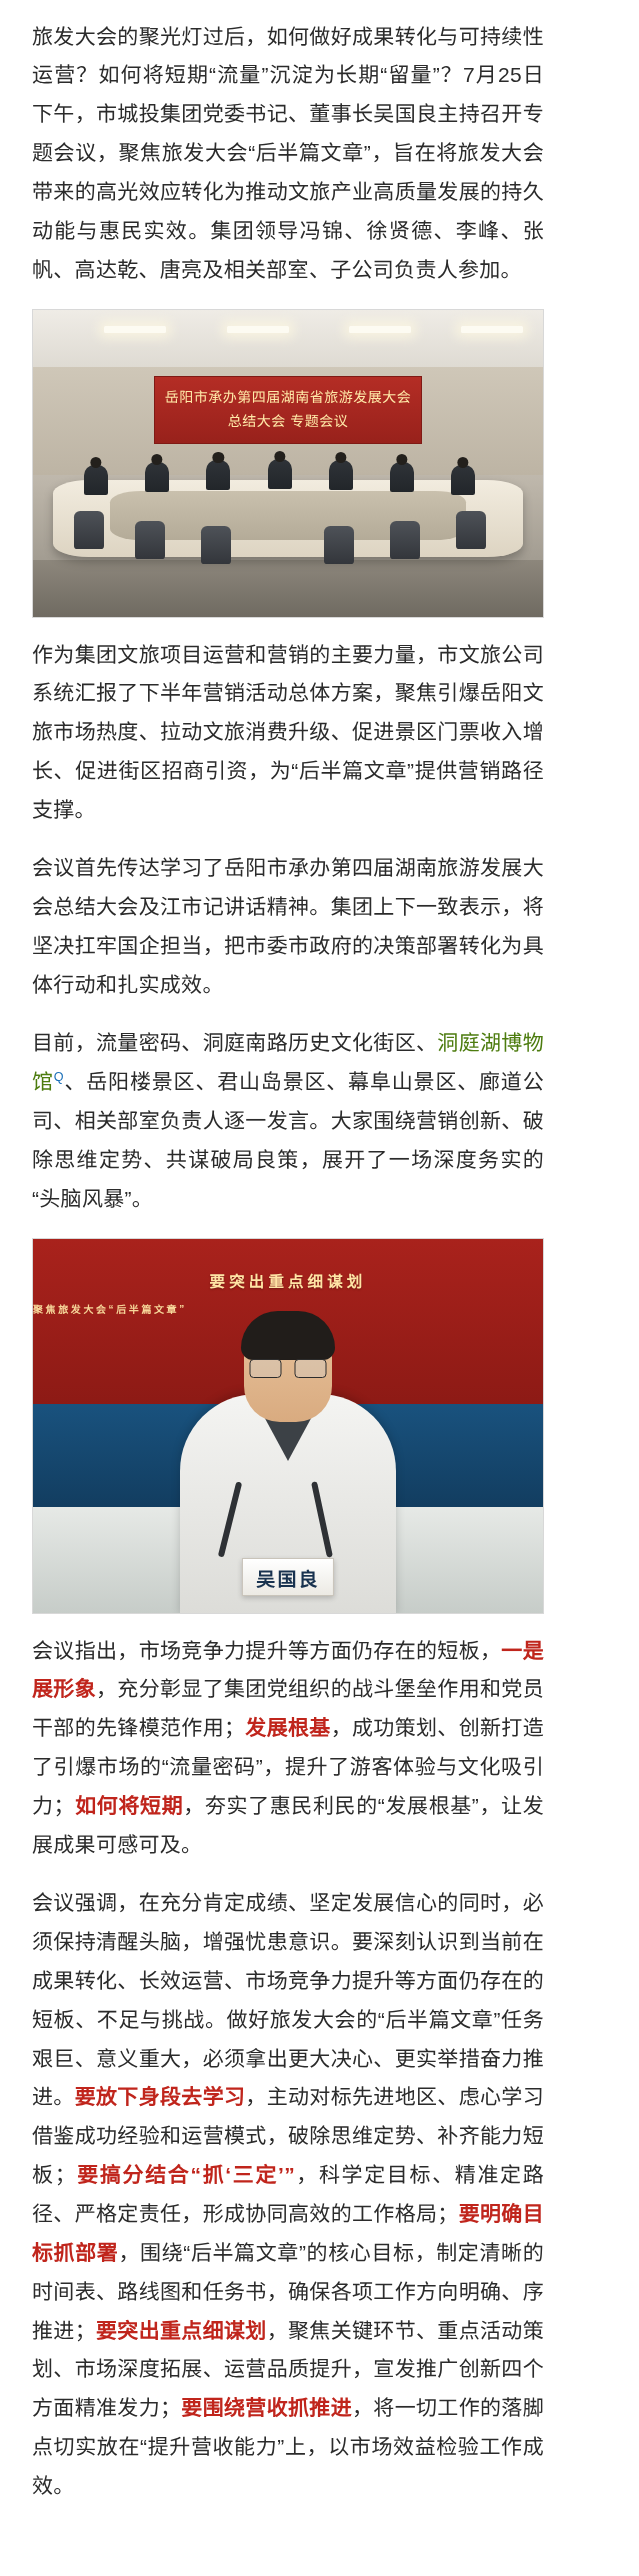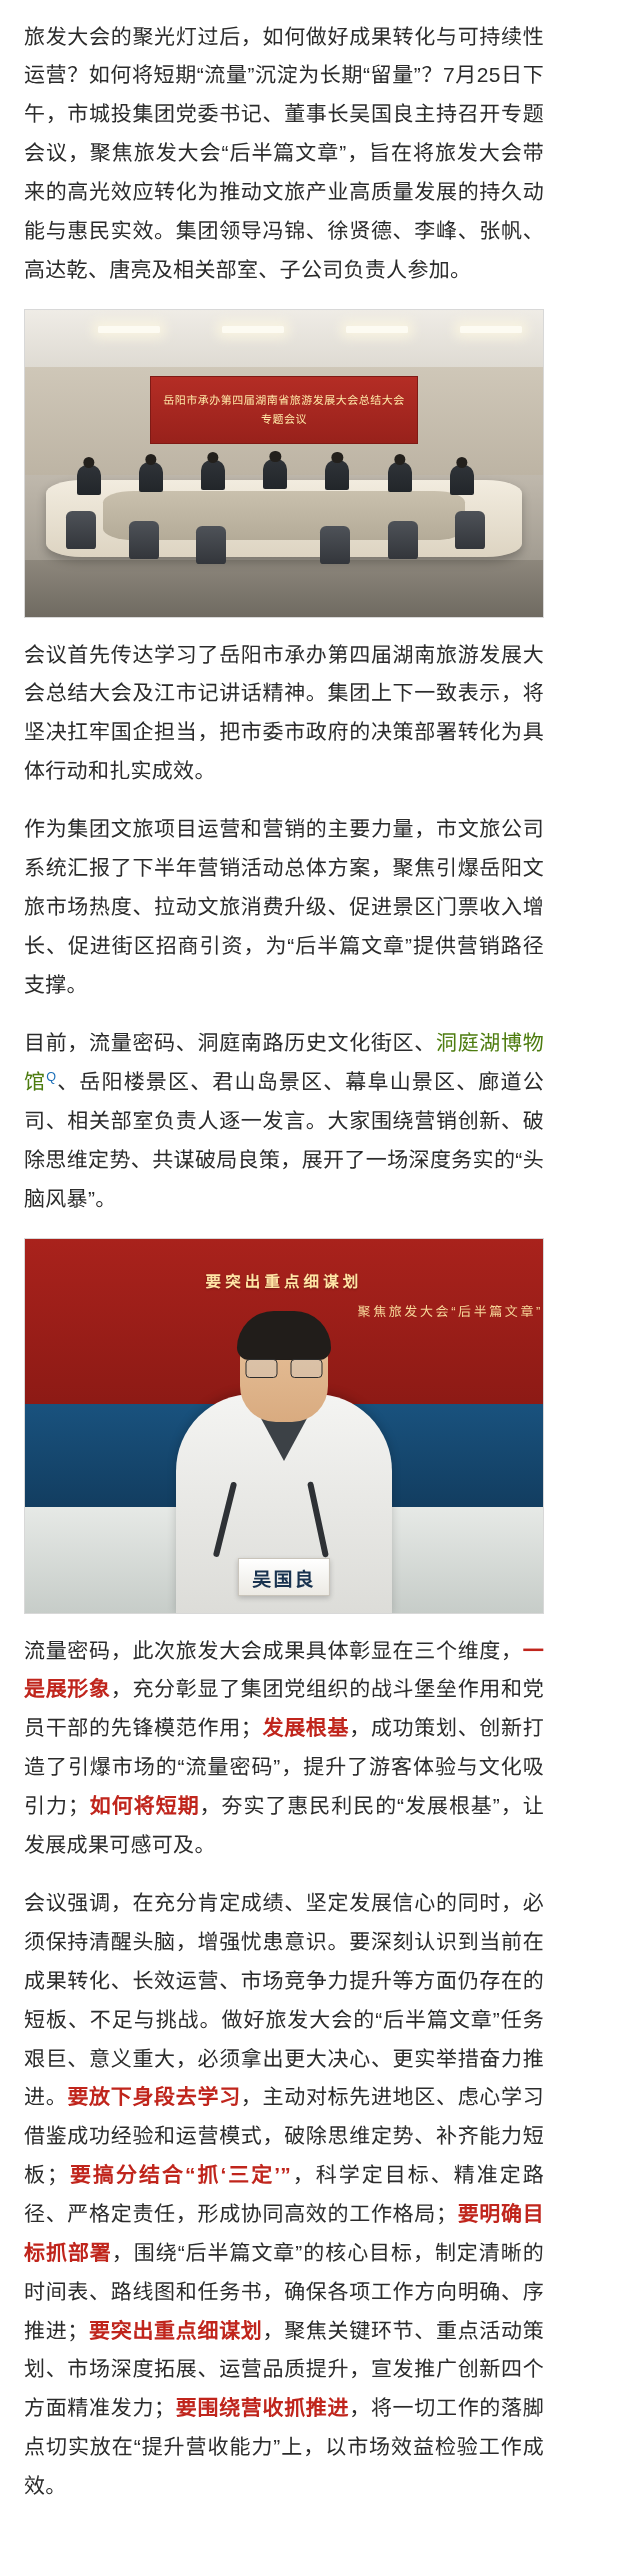--- a/index.html
+++ b/index.html
@@ -8,21 +8,21 @@
     background: #ffffff;
   }
   body {
     width: 640px;
     font-family: "Liberation Sans", "DejaVu Sans", sans-serif;
     color: #1a1a1a;
   }
   .page {
     width: 568px;
     box-sizing: border-box;
-    padding: 0 0 31px 0;
+    padding: 0 0 31px 8px;
   }
   .para {
     font-size: 21px;
     line-height: 1.85;
     text-align: justify;
     text-justify: inter-ideograph;
     letter-spacing: 0.3px;
     margin: 0 0 19.6px 0;
     padding: 0 24px;
     color: #2b2b2b;
@@ -61,21 +61,21 @@
     background: linear-gradient(180deg, #cfc7b8 0%, #bdb4a4 100%);
   }
   .p1-banner {
     position: absolute; left: 50%; transform: translateX(-50%); top: 66px;
     width: 268px; height: 68px;
     background: linear-gradient(180deg, #b42d25 0%, #98211b 100%);
     border: 1.5px solid #7f1a15;
     display: flex; align-items: center; justify-content: center;
     text-align: center;
     color: #ffe9a8;
-    font-size: 11px;
+    font-size: 14px;
     line-height: 1.7;
     letter-spacing: 0.5px;
     padding: 0 9.3px;
     box-sizing: border-box;
   }
   .p1-table {
     position: absolute; left: 4%; top: 170px; width: 92%; height: 77px;
     background: linear-gradient(180deg, #f2ecdf 0%, #ddd4c2 100%);
     border-radius: 36px/13.4px;
     box-shadow: 0 4.1px 9.3px rgba(0,0,0,.25);
@@ -114,22 +114,22 @@
     background: linear-gradient(180deg, #a9221c 0%, #8d1a15 100%);
   }
   .p2-bg-text {
     position: absolute; left: 0; top: 30px; width: 100%;
     text-align: center; color: #ffe4a5;
     font-size: 15.5px; letter-spacing: 4.1px; font-weight: bold;
     text-shadow: 0 1px 2.1px rgba(0,0,0,.3);
   }
   .p2-bg-text2 {
     position: absolute; left: 0; top: 62px; width: 100%;
-    text-align: right; color: #f7d79a;
-    font-size: 13px; letter-spacing: 2.6px;
+    text-align: left; color: #f7d79a;
+    font-size: 10px; letter-spacing: 2.6px; font-weight: bold;
   }
   .p2-blue-band {
     position: absolute; left: 0; top: 165px; width: 100%; height: 103px;
     background: linear-gradient(180deg, #19527e 0%, #123d60 100%);
   }
   .p2-white-band {
     position: absolute; left: 0; top: 268px; width: 100%; height: 108px;
     background: linear-gradient(180deg, #e6e9e6 0%, #c6ccc8 100%);
   }
   .p2-body {
@@ -229,25 +229,25 @@
       <div class="p1-person" style="left:10%; top:155px"></div>
       <div class="p1-person" style="left:22%; top:152px"></div>
       <div class="p1-person" style="left:34%; top:150px"></div>
       <div class="p1-person" style="left:46%; top:149px"></div>
       <div class="p1-person" style="left:58%; top:150px"></div>
       <div class="p1-person" style="left:70%; top:152px"></div>
       <div class="p1-person" style="left:82%; top:155px"></div>
     </div>
   </div>
 
+  <p class="para">
+    <span>作为集团文旅项目运营和营销的主要力量，市文旅公司系统汇报了下半年营销活动总体方案，聚焦引爆岳阳文旅市场热度、拉动文旅消费升级、促进景区门票收入增长、促进街区招商引资，为“后半篇文章”提供营销路径支撑。</span>
+  </p>
+
   <p class="para">会议首先传达学习了岳阳市承办第四届湖南旅游发展大会总结大会及江市记讲话精神。集团上下一致表示，将坚决扛牢国企担当，把市委市政府的决策部署转化为具体行动和扎实成效。</p>
-
-  <p class="para">
-    <span>作为集团文旅项目运营和营销的主要力量，市文旅公司系统汇报了下半年营销活动总体方案，聚焦引爆岳阳文旅市场热度、拉动文旅消费升级、促进景区门票收入增长、促进街区招商引资，为“后半篇文章”提供营销路径支撑。</span>
-  </p>
 
   <p class="para">
     <span>目前，流量密码、洞庭南路历史文化街区、</span><a class="link" href="#">洞庭湖博物馆</a><span class="sup">Q</span><span>、岳阳楼景区、君山岛景区、幕阜山景区、廊道公司、相关部室负责人逐一发言。大家围绕营销创新、破除思维定势、共谋破局良策，展开了一场深度务实的“头脑风暴”。</span>
   </p>
 
   <div class="figure">
     <div class="photo photo2">
       <div class="p2-bg-banner"></div>
       <div class="p2-bg-text">要突出重点细谋划</div>
       <div class="p2-bg-text2">聚焦旅发大会“后半篇文章”</div>
@@ -261,21 +261,21 @@
         <span class="l"></span>
           <span class="r"></span>
       </div>
       <div class="p2-mic"></div>
       <div class="p2-mic2"></div>
       <div class="p2-nameplate">吴国良</div>
     </div>
   </div>
 
   <p class="para">
-    <span>流量密码，此次旅发大会成果具体彰显在三个维度，</span><span class="em-red">一是展形象</span><span>，充分彰显了集团党组织的战斗堡垒作用和党员干部的先锋模范作用；</span><span class="em-red">发展根基</span><span>，成功策划、创新打造了引爆市场的“流量密码”，提升了游客体验与文化吸引力；</span><span class="em-red">如何将短期</span><span>，夯实了惠民利民的“发展根基”，让发展成果可感可及。</span>
+    <span>会议指出，市场竞争力提升等方面仍存在的短板，</span><span class="em-red">一是展形象</span><span>，充分彰显了集团党组织的战斗堡垒作用和党员干部的先锋模范作用；</span><span class="em-red">发展根基</span><span>，成功策划、创新打造了引爆市场的“流量密码”，提升了游客体验与文化吸引力；</span><span class="em-red">如何将短期</span><span>，夯实了惠民利民的“发展根基”，让发展成果可感可及。</span>
   </p>
 
   <p class="para">
     <span>会议强调，在充分肯定成绩、坚定发展信心的同时，必须保持清醒头脑，增强忧患意识。要深刻认识到当前在成果转化、长效运营、市场竞争力提升等方面仍存在的短板、不足与挑战。做好旅发大会的“后半篇文章”任务艰巨、意义重大，必须拿出更大决心、更实举措奋力推进。</span><span class="em-red">要放下身段去学习</span><span>，主动对标先进地区、虑心学习借鉴成功经验和运营模式，破除思维定势、补齐能力短板；</span><span class="em-red">要搞分结合“抓‘三定’”</span><span>，科学定目标、精准定路径、严格定责任，形成协同高效的工作格局；</span><span class="em-red">要明确目标抓部署</span><span>，围绕“后半篇文章”的核心目标，制定清晰的时间表、路线图和任务书，确保各项工作方向明确、序推进；</span><span class="em-red">要突出重点细谋划</span><span>，聚焦关键环节、重点活动策划、市场深度拓展、运营品质提升，宣发推广创新四个方面精准发力；</span><span class="em-red">要围绕营收抓推进</span><span>，将一切工作的落脚点切实放在“提升营收能力”上，以市场效益检验工作成效。</span>
   </p>
 
 
 </div>
 
 

